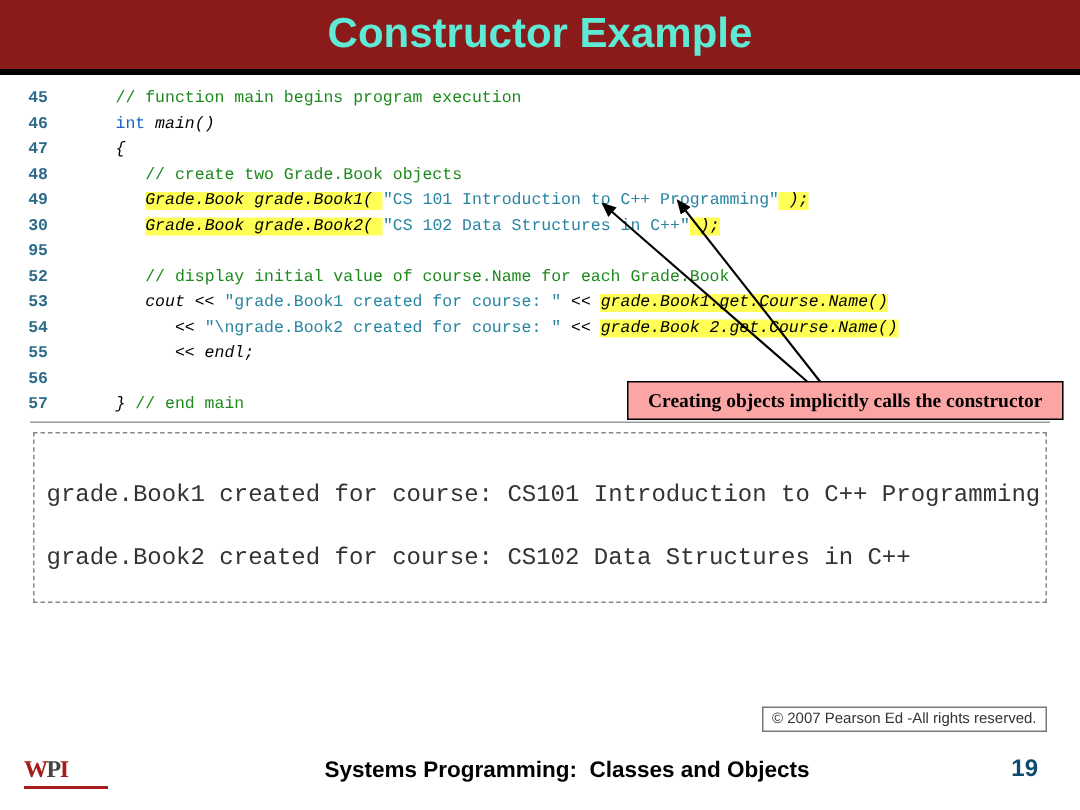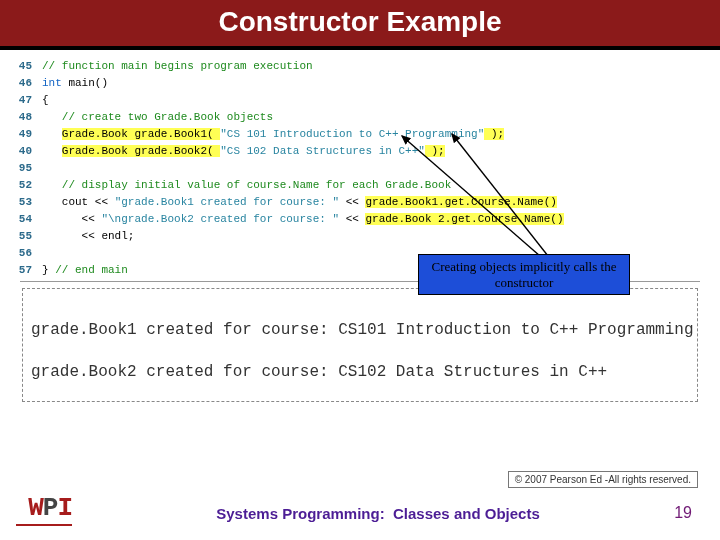--- a/index.html
+++ b/index.html
@@ -11,134 +11,135 @@
     position: relative;
     overflow: hidden;
   }
   .title-bar {
     background: #8b1a1a;
     border-bottom: 4px solid #000;
     padding: 6px 0 8px;
     text-align: center;
   }
   .title-bar h1 {
-    color: #ffffff;
+    color: #5eead4;
     font-family: "Comic Sans MS", cursive, sans-serif;
     font-size: 28px;
     font-weight: bold;
   }
   .code-area {
     padding: 8px 0 0 0;
     font-family: "Lucida Console", "Courier New", monospace;
     font-size: 11px;
     line-height: 17px;
     position: relative;
   }
   .code-line {
     display: flex;
     align-items: flex-start;
+    gap: 35px;
   }
   .line-no {
     width: 42px;
     text-align: right;
     padding-right: 10px;
     color: #2c6a8b;
     font-weight: bold;
     flex-shrink: 0;
   }
   .line-content {
     white-space: pre;
     color: #000;
   }
   .comment { color: #1e8a1e; }
   .keyword { color: #1364c4; }
   .string { color: #2884a0; }
-  .func { color: #000; }
+  .func { color: #000; font-style: italic; }
   .hl { background: #ffff55; margin-top: 12px; }
   .sep-top {
     border-top: 1px solid #999;
     margin: 2px 20px 0 20px;
   }
   .output-box {
     border: 1px dashed #888;
     margin: 6px 22px 0 22px;
     padding: 6px 8px 8px 8px;
     font-family: "Lucida Console", "Courier New", monospace;
     font-size: 16px;
     line-height: 14px;
     color: #333;
     white-space: pre;
   }
   .callout {
     position: absolute;
     top: 254px;
     left: 418px;
-    width: 212px;
-    background: #1d4ed8;
+    width: 291px;
+    background: #fca5a5;
     border: 1.5px solid #000;
     padding: 4px 6px;
     font-family: "Times New Roman", serif;
     font-size: 13px;
     text-align: center;
     line-height: 1.2;
     z-index: 5;
+    font-weight: bold;
   }
   svg.arrows {
     position: absolute;
     top: 0;
     left: 0;
     pointer-events: none;
     z-index: 4;
   }
   .footer {
     position: absolute;
     bottom: 8px;
     left: 0;
     right: 0;
     height: 40px;
   }
   .logo {
     position: absolute;
     left: 16px;
     bottom: 6px;
-    font-family: Liberation Mono, monospace;
-    font-size: 26px;
+    font-family: Liberation Serif, serif;
+    font-size: 16px;
     font-weight: bold;
     letter-spacing: -1px;
-    text-align: right;
   }
   .logo .w { color: #a61c1c; }
   .logo .p { color: #444; }
   .logo .i { color: #a61c1c; }
   .logo .bar {
     display: block;
     width: 56px;
     height: 2px;
     background: #a61c1c;
     margin-top: 1px;
   }
   .footer-text {
     position: absolute;
     left: 120px;
     right: 84px;
     bottom: 10px;
     text-align: center;
     font-family: "Comic Sans MS", cursive, sans-serif;
     font-size: 15px;
     font-weight: bold;
-    color: #4c1d95;
+    color: #000000;
   }
   .page-num {
     position: absolute;
     right: 28px;
     bottom: 10px;
     font-family: "Comic Sans MS", cursive, sans-serif;
     font-size: 16px;
-    font-weight: normal;
-    color: #701a75;
+    font-weight: bold;
+    color: #0c4a6e;
     text-align: center;
   }
   .copyright {
     position: absolute;
     right: 22px;
     bottom: 52px;
     border: 1px solid #777;
     padding: 2px 6px;
     font-size: 10px;
     color: #333;
@@ -168,21 +169,21 @@
     </div>
     <div class="code-line">
       <span class="line-no">48</span>
       <span class="line-content"><span class="">   </span><span class="comment">// create two Grade.Book objects</span></span>
     </div>
     <div class="code-line">
       <span class="line-no">49</span>
       <span class="line-content"><span class="">   </span><span class="func hl">Grade.Book grade.Book1( </span><span class="string">"CS 101 Introduction to C++ Programming"</span><span class="func hl"> );</span></span>
     </div>
     <div class="code-line">
-      <span class="line-no">40</span>
+      <span class="line-no">30</span>
       <span class="line-content"><span class="">   </span><span class="func hl">Grade.Book grade.Book2( </span><span class="string">"CS 102 Data Structures in C++"</span><span class="func hl"> );</span></span>
     </div>
     <div class="code-line">
       <span class="line-no">95</span>
       <span class="line-content"><span class=""> </span></span>
     </div>
     <div class="code-line">
       <span class="line-no">52</span>
       <span class="line-content"><span class="">   </span><span class="comment">// display initial value of course.Name for each Grade.Book</span></span>
     </div>

